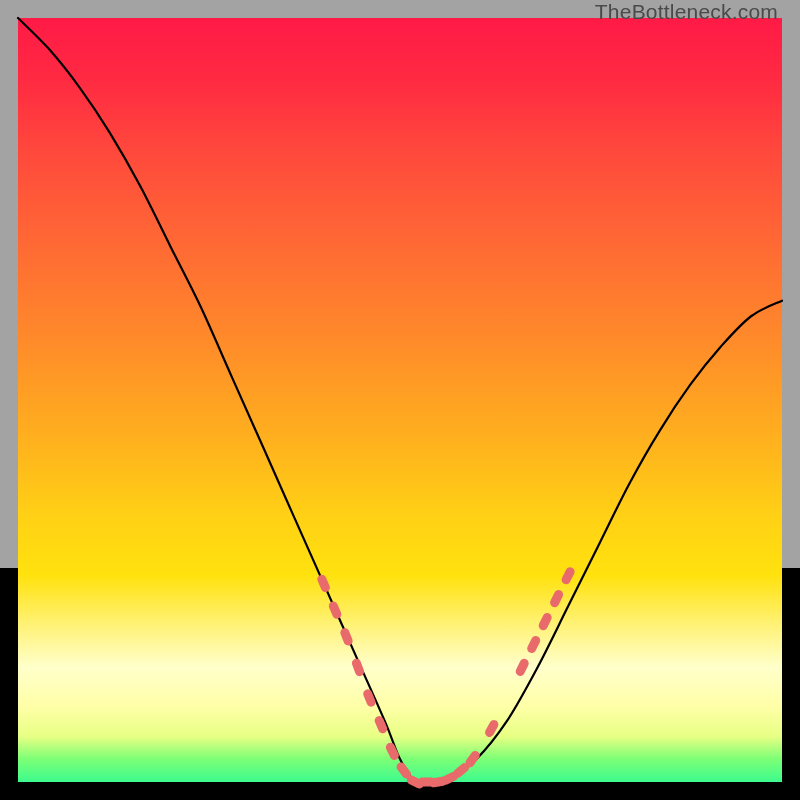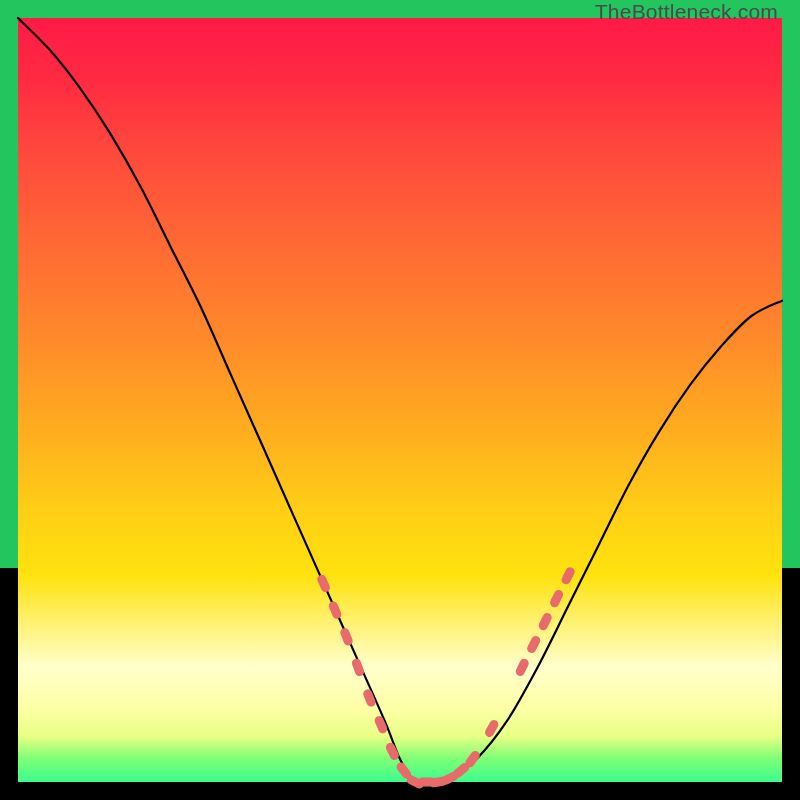--- a/index.html
+++ b/index.html
@@ -10,21 +10,21 @@
     background: #000;
     overflow: hidden;
     font-family: Arial, Helvetica, sans-serif;
   }
   .frame {
     position: absolute;
     left: 0;
     top: 0;
     width: 800px;
     height: 568px;
-    background: #22c55e;
+    background: #a3a3a3;
   }
   .plot-area {
     position: absolute;
     left: 18px;
     top: 18px;
     width: 764px;
     height: 764px;
     
     background: linear-gradient(
       to bottom,

